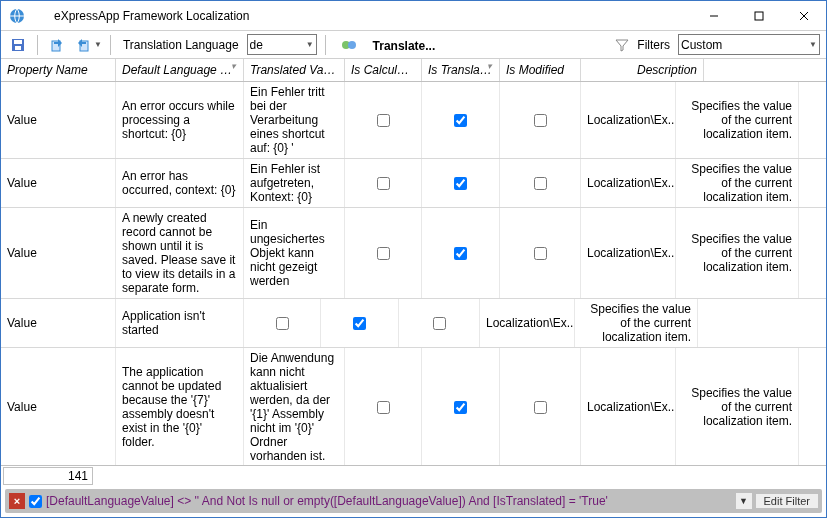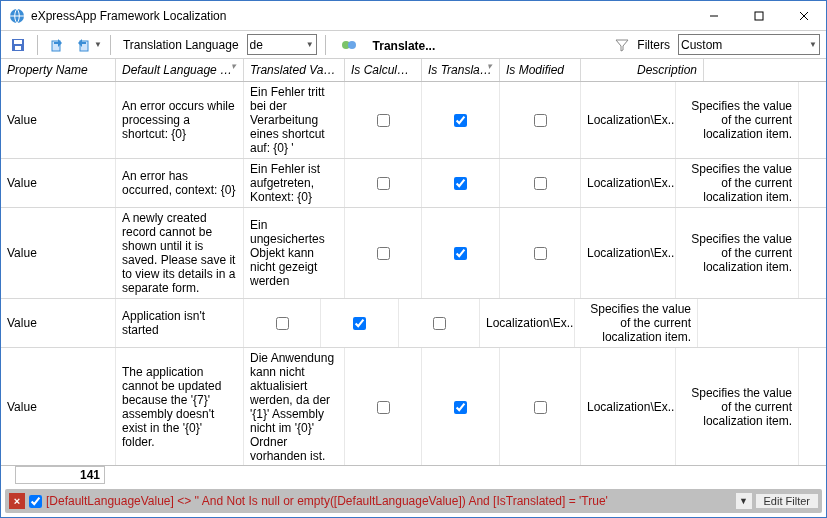--- a/index.html
+++ b/index.html
@@ -23,21 +23,21 @@
     height: 30px;
     display: flex;
     align-items: center;
     padding: 0 0 0 8px;
     border-bottom: 1px solid #d0d0d0;
   }
   .titlebar .app-icon {
     width: 16px; height: 16px;
     margin-right: 6px;
   }
-  .titlebar .title { flex: 1; }
+  .titlebar .title { flex: 1; margin-left: 23px; }
   .winbtn {
     width: 45px; height: 29px;
     display: flex; align-items: center; justify-content: center;
     color: #333;
   }
   .toolbar {
     height: 28px;
     display: flex;
     align-items: center;
     padding: 0 6px;
@@ -123,24 +123,23 @@
   .col-calc { width: 77px; }
   .col-istr { width: 78px; }
   .col-mod  { width: 81px; }
   .col-node { width: 95px; }
   .col-desc { width: 123px; text-align: right; }
 
   .status {
     height: 20px;
     border-top: 1px solid #c0c0c0;
     display: flex;
-    align-items: flex-start;
-    padding: 0 18px;
+    align-items: flex-end;
+    padding: 0 6px;
     font-size: 12px;
-    font-weight: bold;
   }
   .status .count {
     width: 90px;
     border: 1px solid #c0c0c0;
     padding: 1px 4px;
     text-align: right;
     margin-left: -4px;
   }
   .filterbar {
     height: 24px;
@@ -153,21 +152,21 @@
     margin: 4px;
     border-radius: 2px;
   }
   .filterbar .closebox {
     width: 16px; height: 16px; background: #c0392b; color: #fff;
     display: flex; align-items: center; justify-content: center;
     font-size: 11px; font-weight: bold;
   }
   .filterbar input[type=checkbox] { margin: 0; }
   .filterbar .expr {
-    flex: 1; color: #b91c1c; white-space: nowrap; overflow: hidden; text-overflow: ellipsis;
+    flex: 1; color: #701a75; white-space: nowrap; overflow: hidden; text-overflow: ellipsis;
   }
   .filterbar .dd {
     width: 16px; height: 16px; background: #eee; color: #333;
     display: flex; align-items: center; justify-content: center; font-size: 9px;
   }
   .filterbar .edit {
     background: #eee; color: #333; padding: 1px 8px; font-size: 11px;
   }
   svg { display: block; }
 </style>

